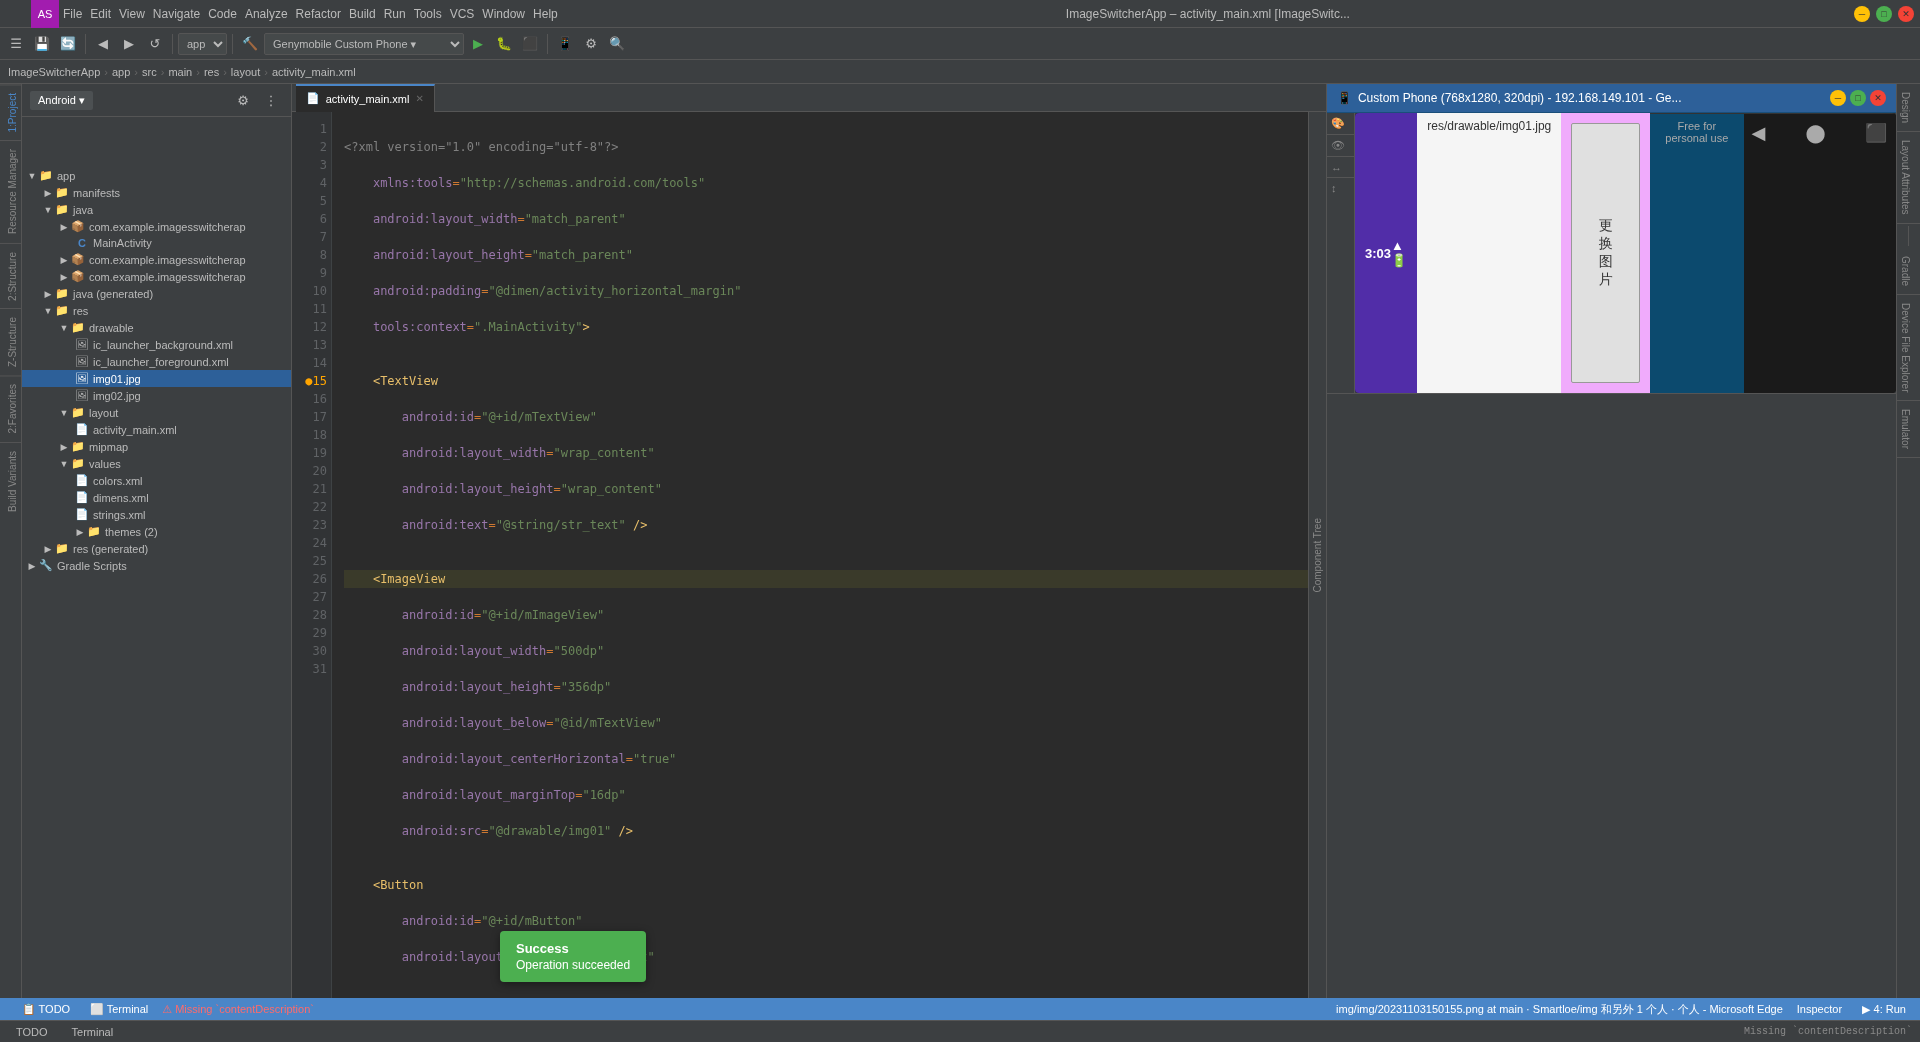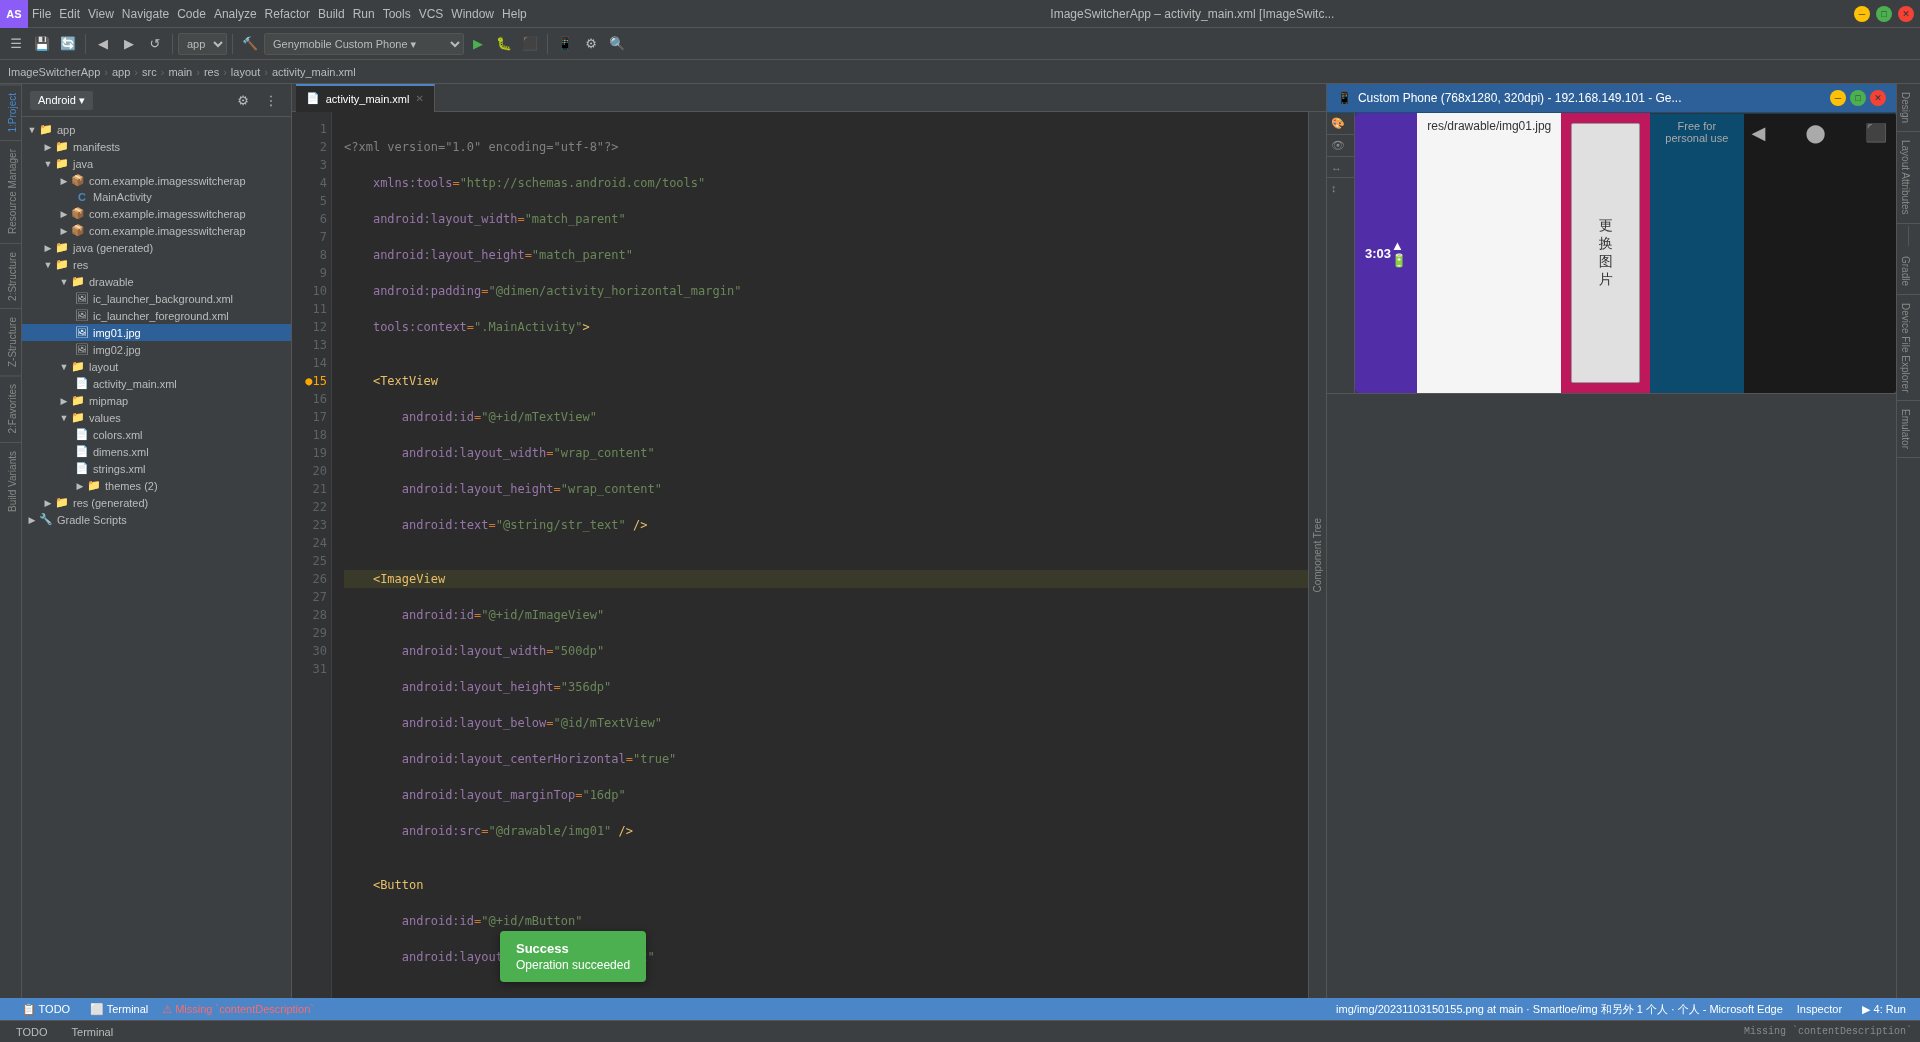--- a/index.html
+++ b/index.html
@@ -3,21 +3,21 @@
   <meta charset="utf-8">
   <style>
     * { box-sizing: border-box; margin: 0; padding: 0; }
     body { font-family: 'Segoe UI', Arial, sans-serif; font-size: 12px; background: #2b2b2b; overflow: hidden; width: 1920px; height: 1042px; }
 
     
     #menu-bar {
       display: flex; align-items: center; background: #3c3f41; height: 28px;
       border-bottom: 1px solid #555; color: #bbb; font-size: 12px;
     }
-    #menu-bar .app-icon { width: 28px; height: 28px; background: #8b5cf6; display: flex; align-items: center; justify-content: center; color: white; font-weight: bold; font-size: 11px; flex-shrink: 0; }
+    #menu-bar .app-icon { width: 28px; height: 28px; background: #a21caf; display: flex; align-items: center; justify-content: center; color: white; font-weight: normal; font-size: 11px; flex-shrink: 0; margin-left: 31px; }
     #menu-bar .menu-items { display: flex; }
     #menu-bar .menu-item { padding: 4px 4px; cursor: pointer; color: #bbb; }
     #menu-bar .title { flex: 1; text-align: center; color: #bbb; font-size: 12px; }
 
     
     #toolbar {
       display: flex; align-items: center; background: #3c3f41; height: 32px;
       border-bottom: 1px solid #555; padding: 0 4px; gap: 2px;
     }
     .toolbar-btn { width: 24px; height: 24px; display: flex; align-items: center; justify-content: center; border: none; background: transparent; color: #bbb; cursor: pointer; font-size: 13px; border-radius: 2px; }
@@ -30,21 +30,21 @@
       border-bottom: 1px solid #555; padding: 0 8px; gap: 4px; color: #bbb; font-size: 11px;
     }
     #breadcrumb .bc-sep { color: #666; }
 
     
     #main-layout { display: flex; height: calc(1042px - 28px - 32px - 24px - 22px); }
 
     
     #sidebar {
       width: 270px; background: #3c3f41; border-right: 1px solid #555;
-      display: flex; flex-direction: column; overflow: hidden;
+      display: flex; flex-direction: column; overflow: hidden; gap: 46px;
     }
     #sidebar-header {
       display: flex; align-items: center; padding: 4px 8px; background: #3c3f41;
       border-bottom: 1px solid #555; gap: 4px;
     }
     .sidebar-tab { padding: 3px 8px; font-size: 11px; color: #bbb; cursor: pointer; border-radius: 2px; }
     .sidebar-tab.active { background: #4c5052; color: #fff; }
     #project-tree { flex: 1; overflow-y: auto; padding: 4px 0; font-size: 12px; color: #bbb; }
     .tree-item { display: flex; align-items: center; padding: 2px 0; cursor: pointer; white-space: nowrap; }
     .tree-item.selected { background: #2d6099; color: #fff; }
@@ -118,21 +118,21 @@
     #phone-image-area {
       flex: 1; overflow: hidden; display: flex; align-items: center; justify-content: center;
       background: #e8e8e8;
     }
     #phone-image-placeholder {
       width: 100%; height: 280px; background: linear-gradient(135deg, #b0c4de 0%, #87ceeb 30%, #e0e0e0 60%, #9e3a3a 80%, #f5f0e8 100%);
       position: relative; overflow: hidden;
     }
     
     #phone-button-area {
-      background: #be185d; padding: 10px; display: flex; justify-content: flex-end;
+      background: #f0abfc; padding: 10px; display: flex; justify-content: flex-end;
     }
     #phone-change-btn {
       background: #e0e0e0; border: 1px solid #999; padding: 8px 20px;
       font-size: 14px; cursor: pointer; border-radius: 2px; color: #333;
     }
     #phone-bottom-bar {
       background: #0c4a6e; color: #aaa; padding: 6px 10px; font-size: 11px;
       text-align: center; border-top: 1px solid #333;
     }
     #phone-nav-bar {

